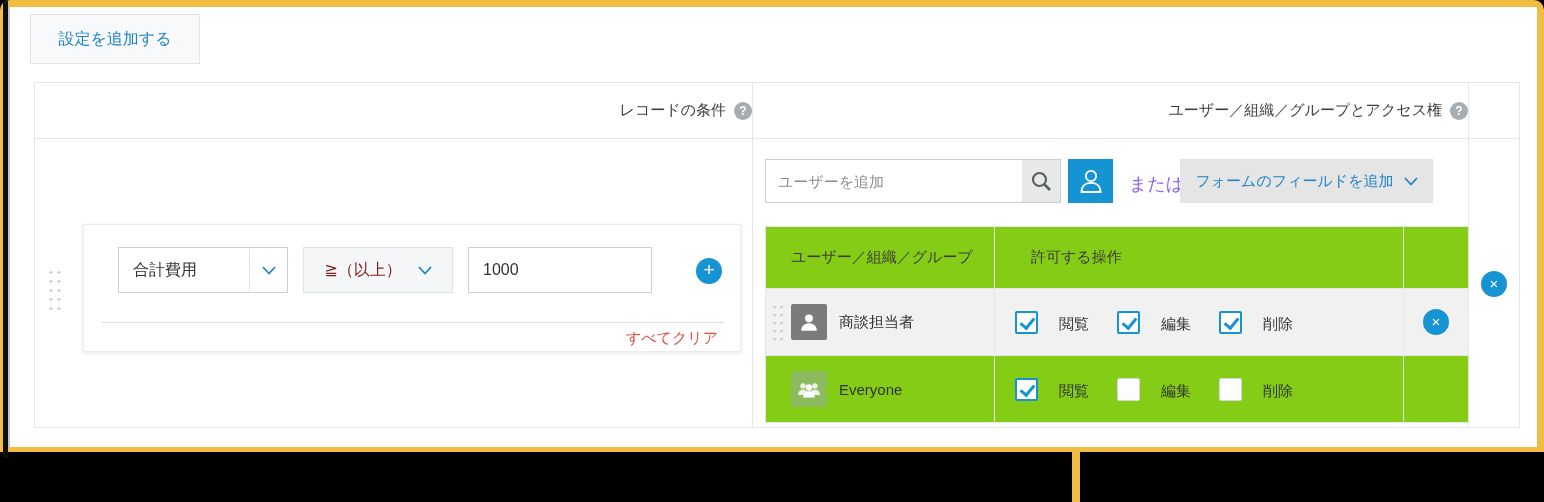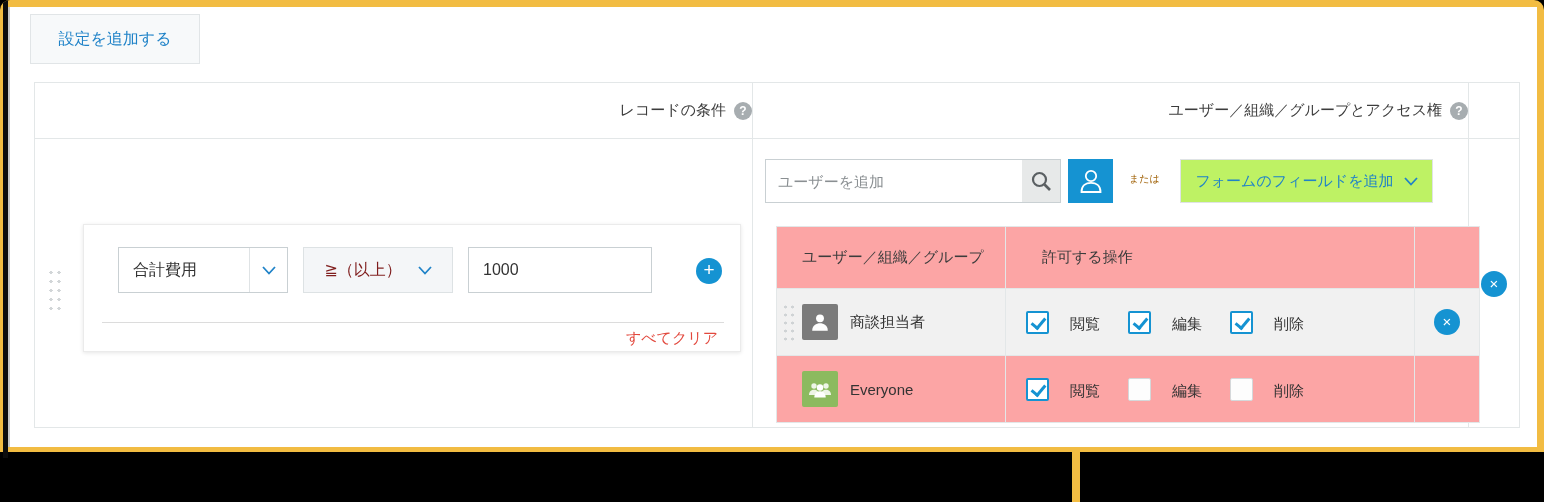--- a/index.html
+++ b/index.html
@@ -58,29 +58,29 @@
   .clear-all { position:absolute; right:22px; top:104px; color:#E2483D; font-size:15px; cursor:pointer; }
 
   
   .search-wrap { position:absolute; left:12px; top:20px; width:296px; height:44px;
                  border:1px solid #c9d0d3; display:flex; background:#84cc16; }
   .search-input { flex:1; border:none; outline:none; padding:0 12px; font-size:15px; color:#333; font-family:inherit; }
   .search-input::placeholder { color:#8a8f92; opacity:1; }
   .search-btn { width:38px; background:#e7e9e9; display:flex; align-items:center; justify-content:center; cursor:pointer; }
   .person-btn { position:absolute; left:315px; top:20px; width:45px; height:44px; background:#1593D2;
                 display:flex; align-items:center; justify-content:center; cursor:pointer; }
-  .or-text { position:absolute; left:376px; top:33px; font-size:10px; color:#a16207; }
-  .form-field-btn { position:absolute; left:427px; top:20px; width:253px; height:44px; background:#bef264;
+  .or-text { position:absolute; left:376px; top:33px; font-size:18px; color:#8b5cf6; }
+  .form-field-btn { position:absolute; left:427px; top:20px; width:253px; height:44px; background:#e5e5e5;
                     border:1px solid #dfe3e5; color:#2083C8; font-size:15px; display:flex; align-items:center;
                     justify-content:center; gap:10px; cursor:pointer;text-align:right; }
 
   
   .sub-table { position:absolute; left:12px; top:87px; width:704px; height:197px;
                border:1px solid #E3E7E8; display:grid;
-               grid-template-columns:229px 409px 64px; grid-template-rows:62px 67px 66px; background:#fca5a5;margin-left:11px; }
+               grid-template-columns:229px 409px 64px; grid-template-rows:62px 67px 66px; background:#84cc16; }
   .st-cell { border-right:1px solid #E3E7E8; border-bottom:1px solid #E3E7E8; display:flex; align-items:center; position:relative; }
   .st-cell.c3 { border-right:none; }
   .st-cell.r3 { border-bottom:none; }
   .st-head { font-size:15px; color:#3c3c3c; }
   .st-head.h1 { padding-left:25px; }
   .st-head.h2 { padding-left:36px; }
   .row-gray { background:#f1f1f1; }
   .row-drag { position:absolute; left:5px; top:14px; width:14px; height:40px;
     background-image:radial-gradient(circle,#cfd3d5 1.4px, transparent 1.6px); background-size:7px 8px; }
   .avatar { width:36px; height:36px; border-radius:2px; margin-left:25px; display:flex; align-items:center; justify-content:center; }

